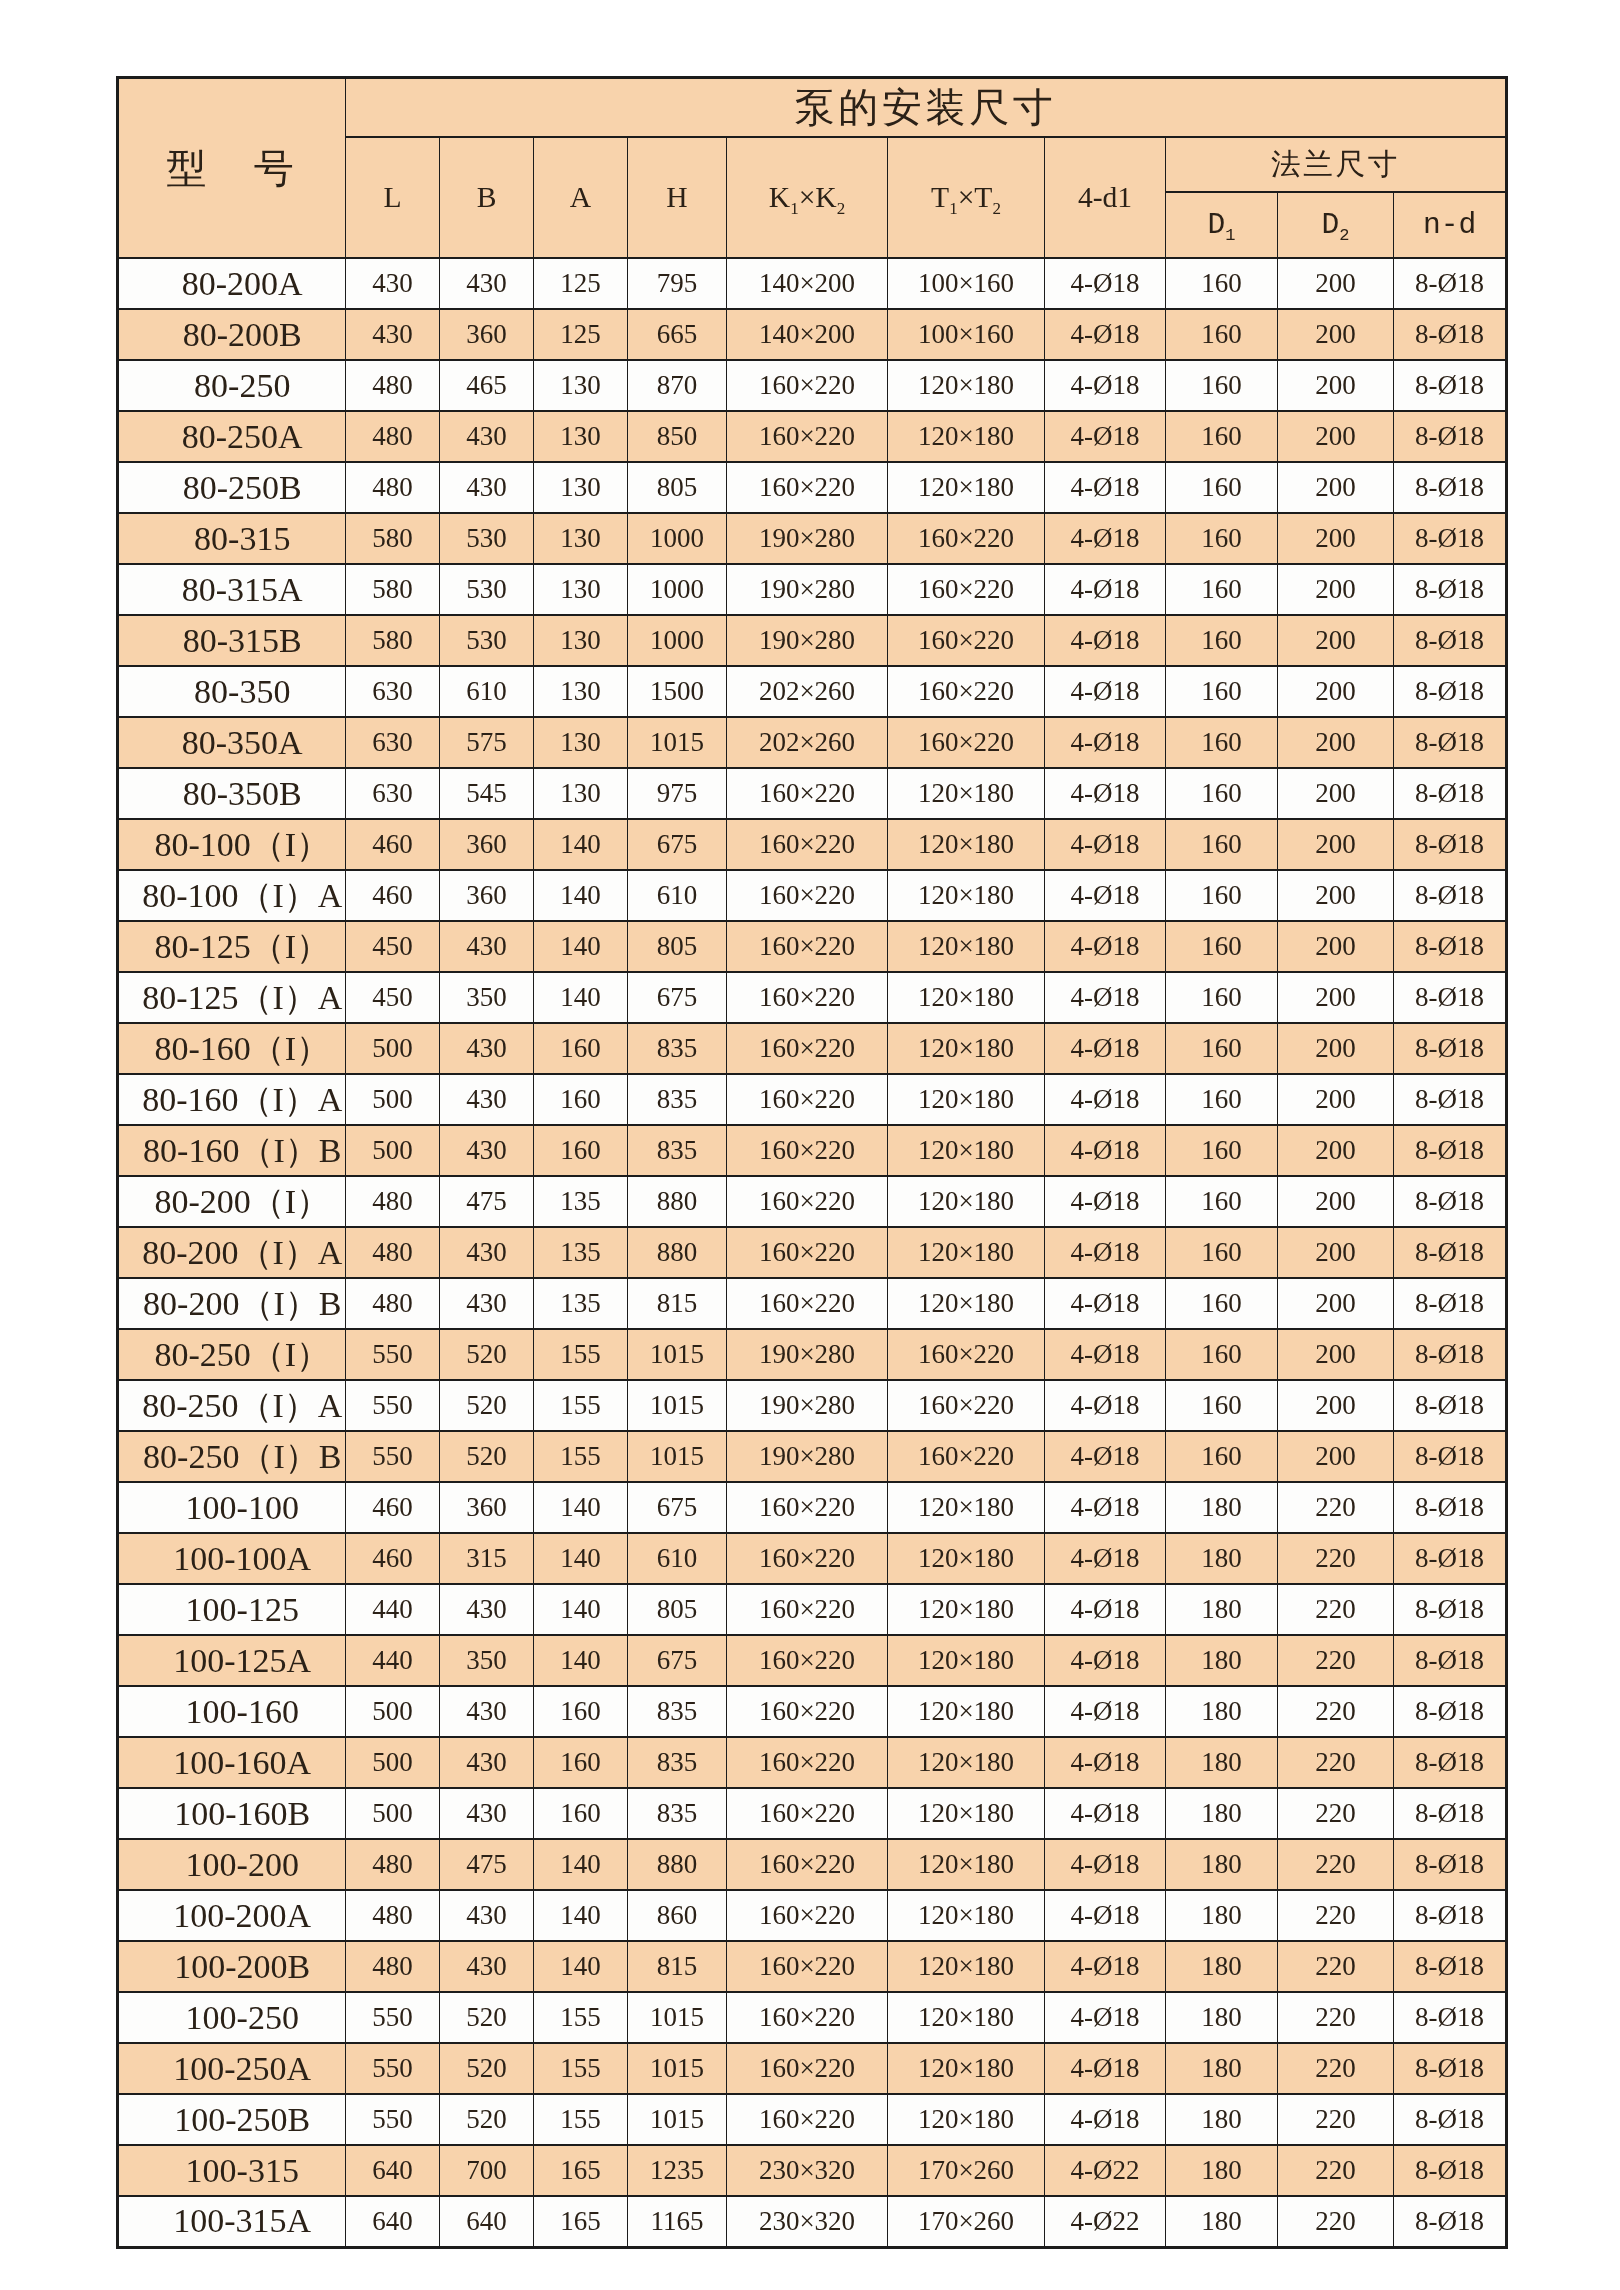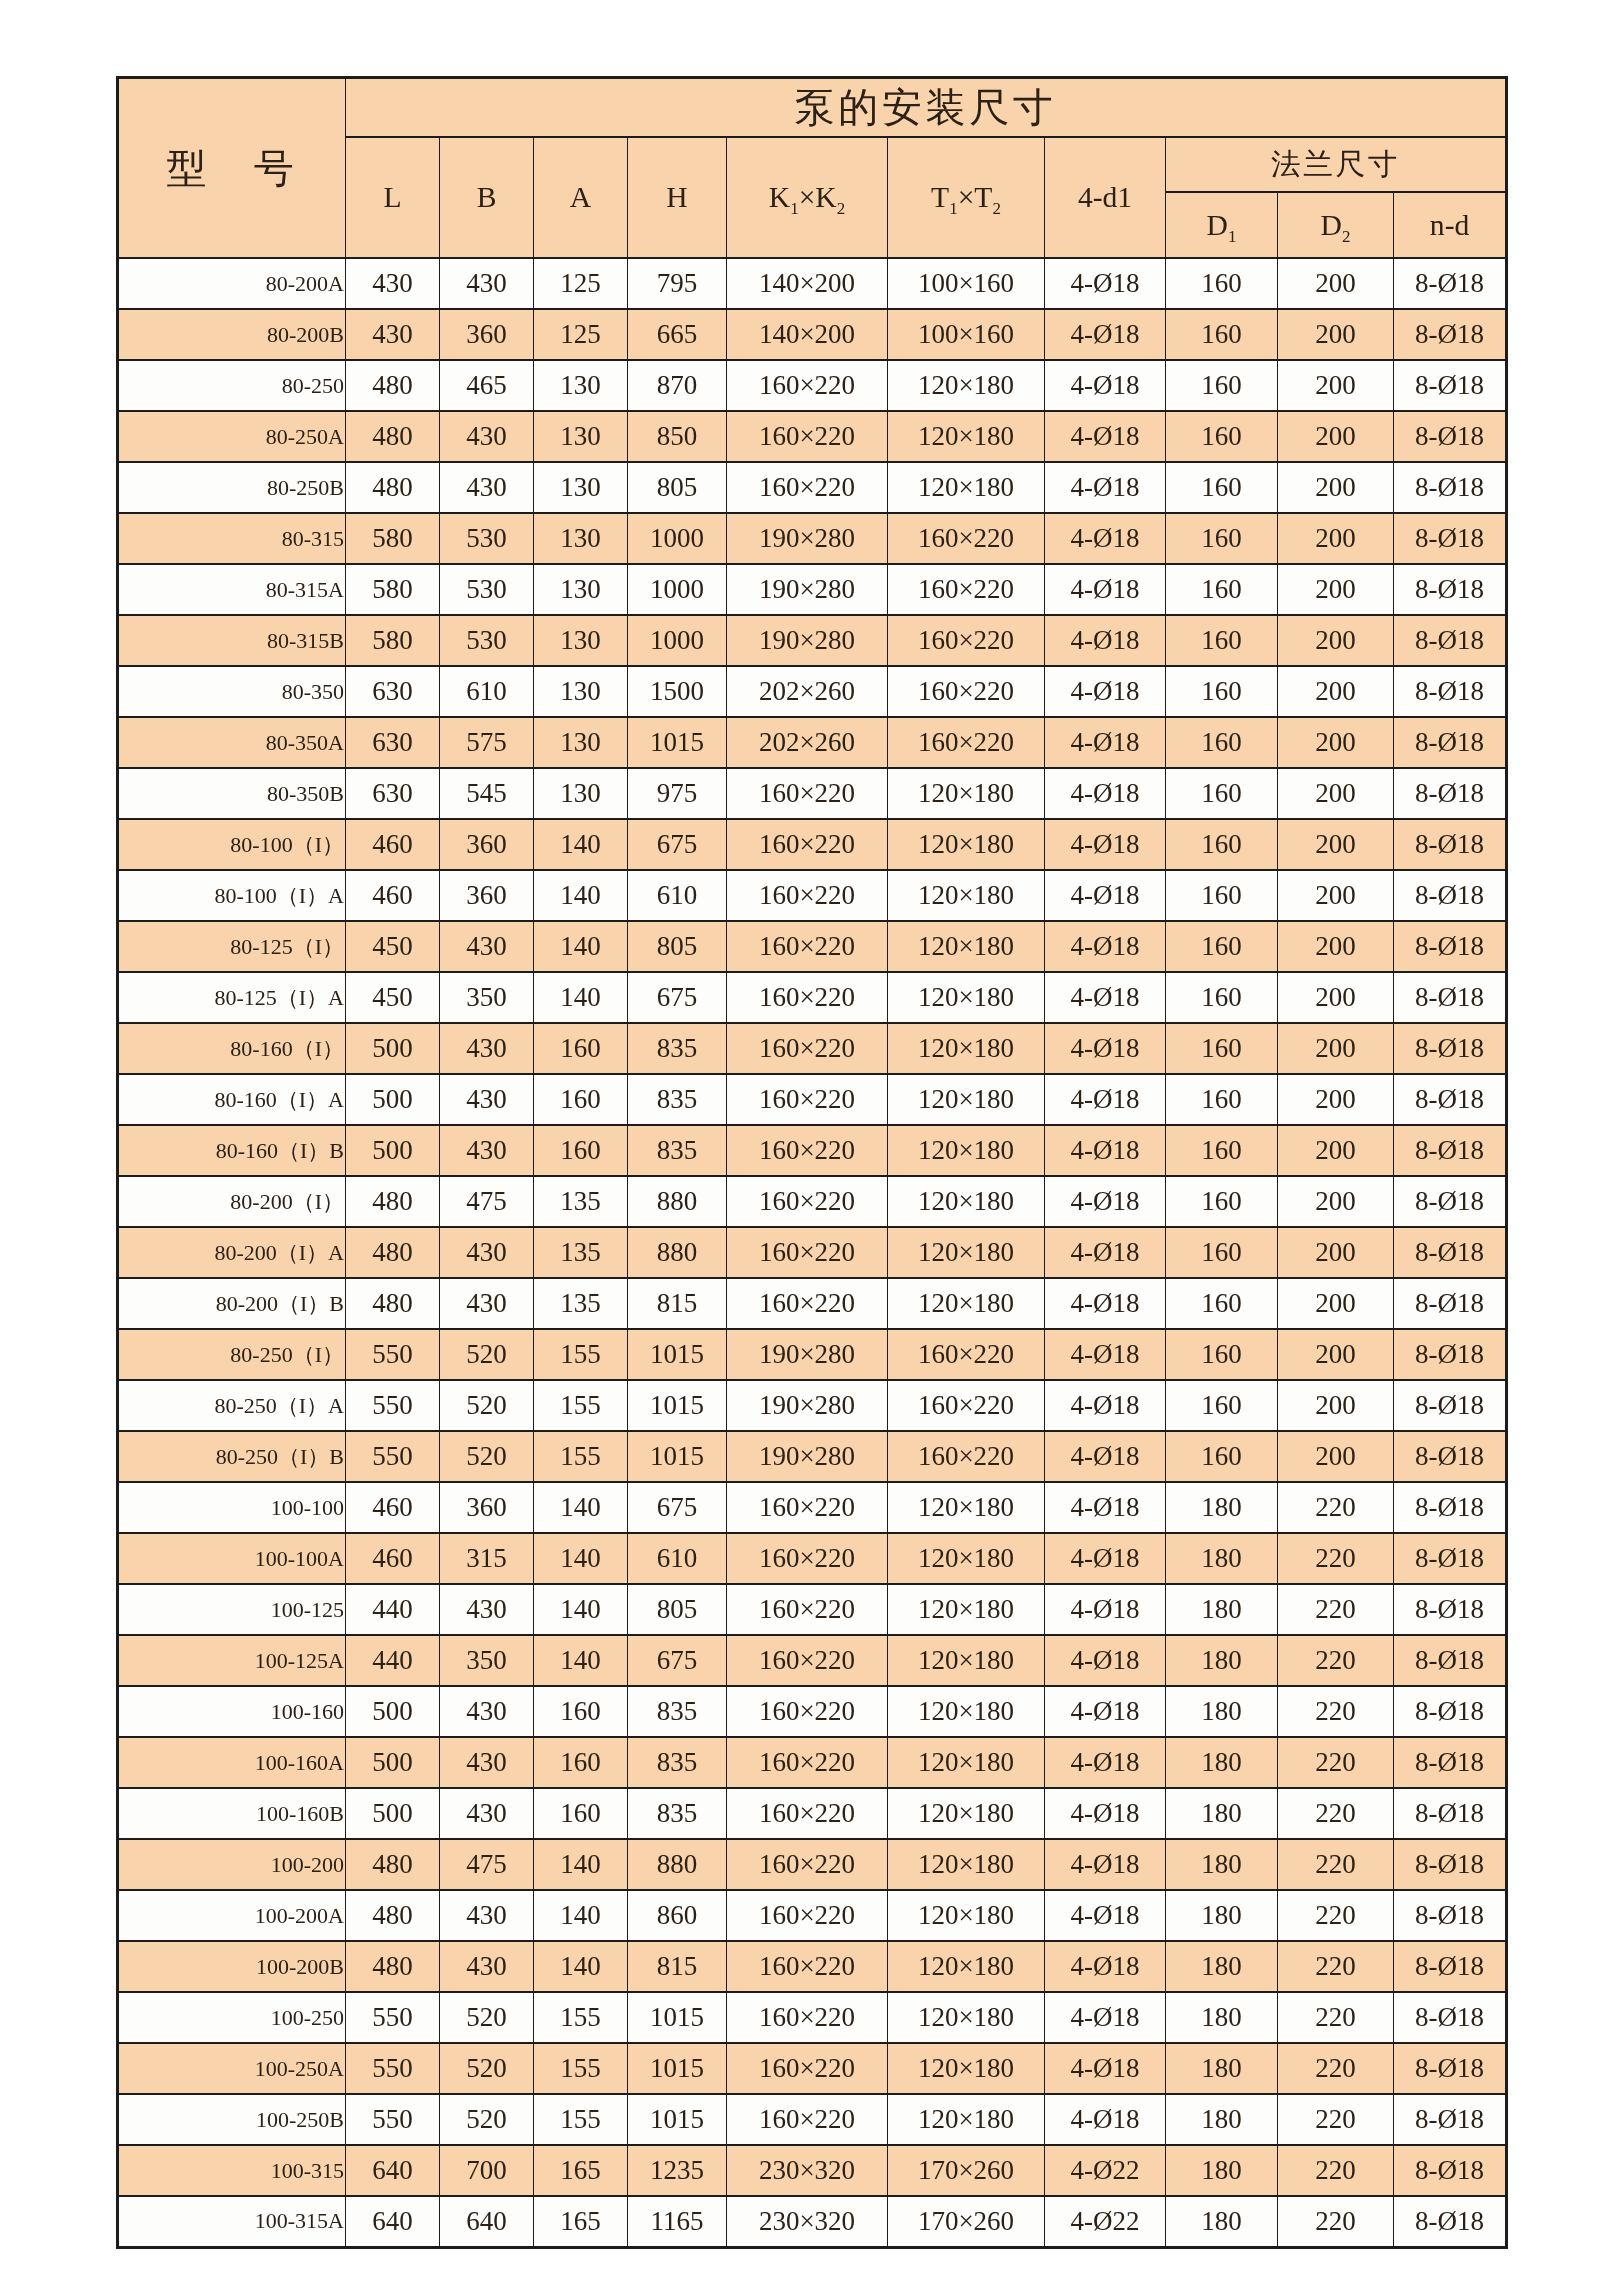--- a/index.html
+++ b/index.html
@@ -23,29 +23,29 @@
   th,td{
     border:1.8px solid var(--border);
     border-top-width:2.7px;border-bottom-width:2.7px;
     text-align:center;vertical-align:middle;
     font-weight:normal;
     overflow:hidden;white-space:nowrap;
   }
   thead th{background:var(--peach);}
   thead tr.h1 th{height:48px;font-size:40px;letter-spacing:3.6px;}
   thead tr.h2 th{height:51px;font-size:29.6px;}
-  thead tr.h3 th{height:62px;font-size:29.6px;}
+  thead tr.h3 th{height:62px;font-size:29.6px;font-family:Liberation Mono, monospace;}
   thead th.grp{font-size:29.6px;letter-spacing:2.7px;}
   thead th.model-th{font-size:30px;letter-spacing:1.8px;}
   sub{font-size:17px;vertical-align:baseline;position:relative;top:7.2px;}
   tbody tr{height:51px;}
   tbody tr:nth-child(odd){background:var(--plain);}
   tbody tr:nth-child(even){background:var(--peach);}
   tbody td{font-size:27px;}
-  td.model-cell{text-align:right;padding-left:21.5px;font-size:22px;}
+  td.model-cell{text-align:center;padding-left:21.5px;font-size:34px;}
 </style>
 </head>
 <body>
 
 <div class="page">
   <table class="pump">
     <colgroup>
       <col style="width:228px">
       <col style="width:94px">
         <col style="width:94px">

